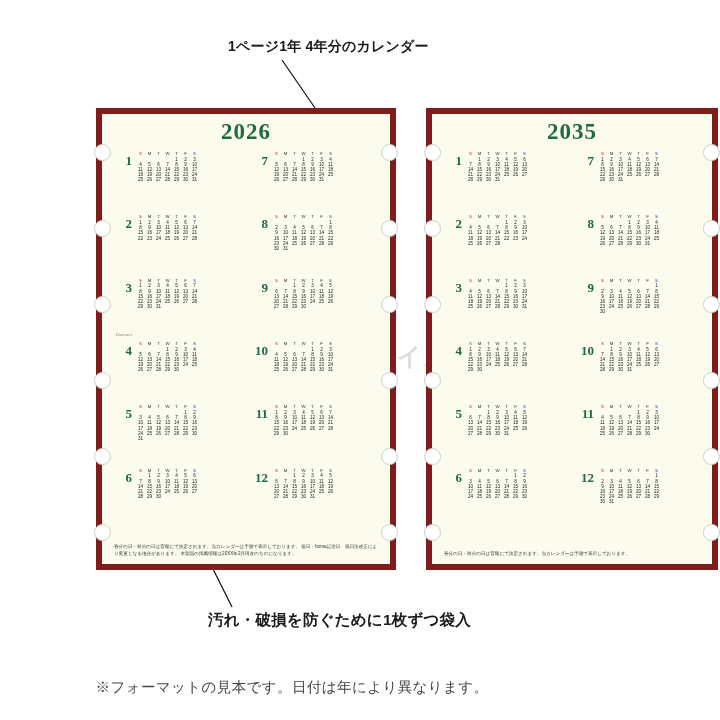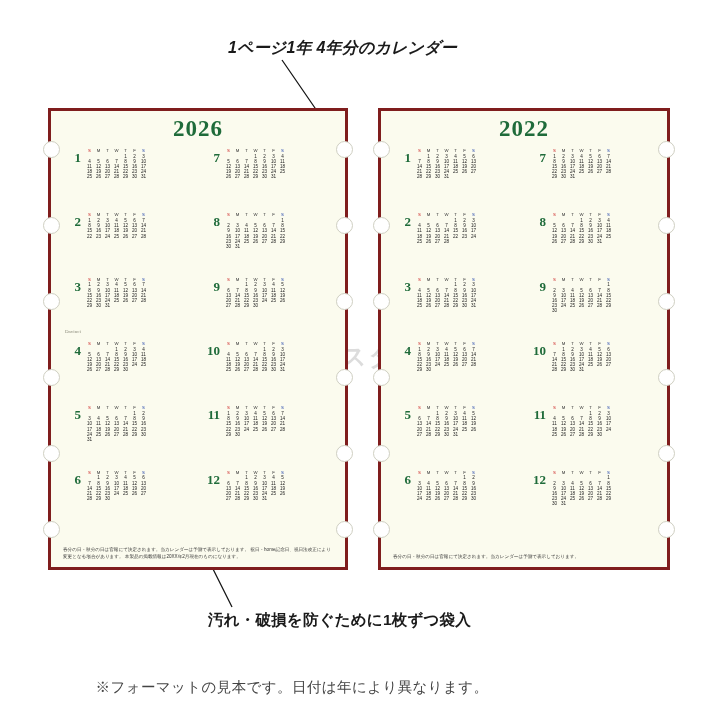--- a/index.html
+++ b/index.html
@@ -19,26 +19,25 @@
     position: absolute;
     left: 0; top: 0;
     width: 720px; height: 720px;
   }
 
   
   .callout-top {
     position: absolute;
     left: 228px;
     top: 38px;
-    font-size: 16px;
+    font-size: 14px;
     font-weight: bold;
     color: #1a1a1a;
     letter-spacing: 0.2px;
     white-space: nowrap;
-    font-style: italic;
   }
   .callout-bottom {
     position: absolute;
     left: 208px;
     top: 610px;
     font-size: 15.5px;
     font-weight: bold;
     color: #1a1a1a;
     letter-spacing: 0.2px;
     white-space: nowrap;
@@ -56,22 +55,23 @@
   }
   .lead-line {
     position: absolute;
     pointer-events: none;
   }
 
   
   .sheet {
     position: absolute;
     background: #fbfbee;
-    border: 3px solid #7f1d1d;
+    border: 6px solid #7f1d1d;
     box-sizing: border-box;
+    margin-left: 48px;
   }
   .sheet.left  { left: 48px;  top: 108px; width: 300px; height: 462px; }
   .sheet.right { left: 378px; top: 108px; width: 292px; height: 462px; }
 
   .ring {
     position: absolute;
     width: 15px; height: 15px;
     border: 1px solid #cfcfc2;
     border-radius: 50%;
     background: #ffffff;
@@ -983,21 +983,21 @@
     <div class="ring" style="left:-8px; top:410px;"></div>
     <div class="ring" style="right:-8px; top:30px;"></div>
     <div class="ring" style="right:-8px; top:106px;"></div>
     <div class="ring" style="right:-8px; top:182px;"></div>
     <div class="ring" style="right:-8px; top:258px;"></div>
     <div class="ring" style="right:-8px; top:334px;"></div>
     <div class="ring" style="right:-8px; top:410px;"></div>
   </div>
 
   <div class="sheet right">
-    <div class="year-title">2022</div>
+    <div class="year-title">2035</div>
     <div class="months" id="months-right">
         <div class="month">
           <div class="month-num">1</div>
           <table class="cal">
             <thead>
               <tr>
                 <th class="sun">S</th>
                 <th class="">M</th>
                 <th class="">T</th>
                 <th class="">W</th>

